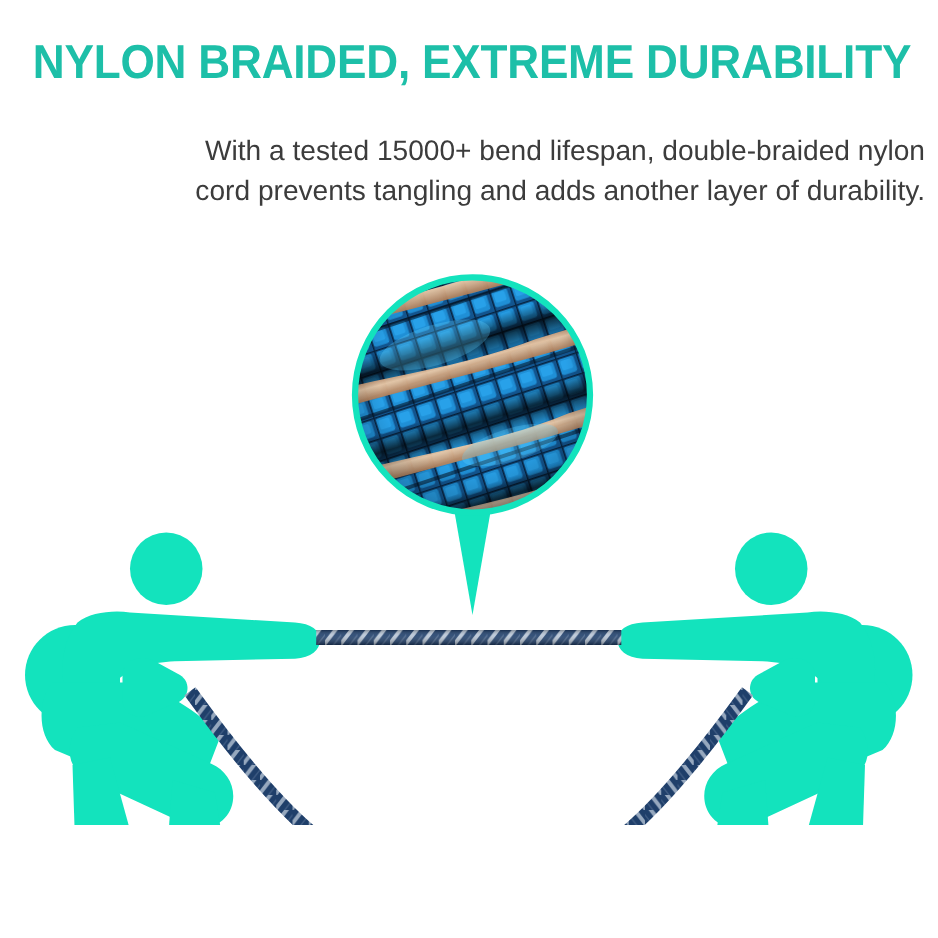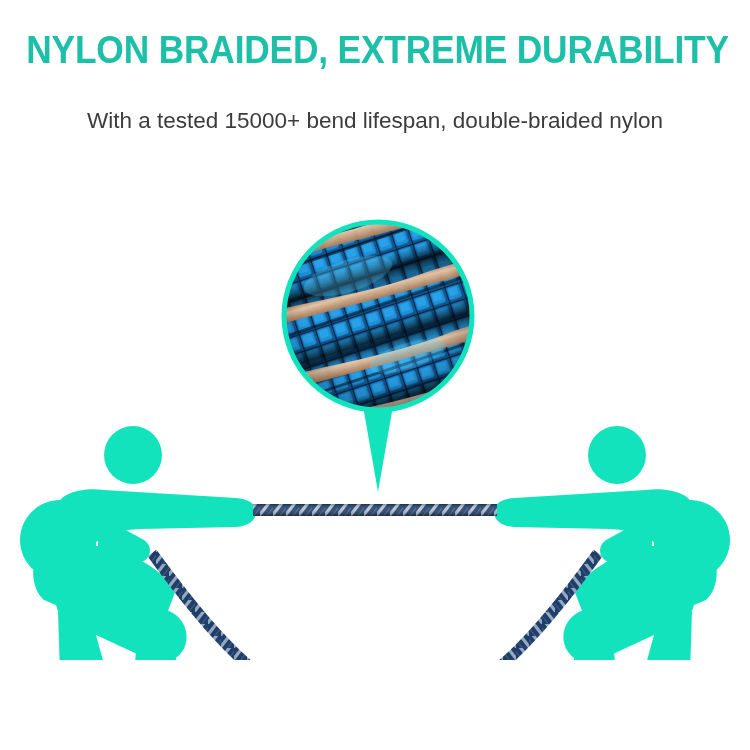--- a/index.html
+++ b/index.html
@@ -37,21 +37,21 @@
     line-height: 1.1;
   }
 
   
   .subcopy {
     position: absolute;
     left: 50%;
     top: 105px;
     transform: translateX(-50%);
     width: 730px;
-    text-align: center;
+    text-align: right;
     font-family: "Liberation Sans", sans-serif;
     font-size: 22.5px;
     font-weight: normal;
     color: #3c3c3c;
     line-height: 1.42;
   }
   .subcopy .ln {
     display: block;
     white-space: nowrap;
   }
@@ -80,20 +80,21 @@
 </style>
 </head>
 <body>
 
 <div id="page">
 
   <div class="headline">NYLON BRAIDED, EXTREME DURABILITY</div>
 
   <div class="subcopy">
     <span class="ln">With a tested 15000+ bend lifespan, double-braided nylon</span>
+    <span class="ln">cord prevents tangling and adds another layer of durability.</span>
   </div>
 
   <div class="scene">
     <svg width="750" height="750" viewBox="0 0 750 750" xmlns="http://www.w3.org/2000/svg">
       <defs>
 
         <pattern id="ropeStripes" width="13" height="12" patternUnits="userSpaceOnUse" patternTransform="rotate(0)">
           <rect width="13" height="12" fill="#1f3f6b"></rect>
           <path d="M -3 12 L 7 -1 L 11 -1 L 1 12 Z" fill="#cdd8e6" opacity="0.88"></path>
           <path d="M 6 12 L 16 -1 L 17.5 -1 L 7.5 12 Z" fill="#6b83a5" opacity="0.5"></path>

